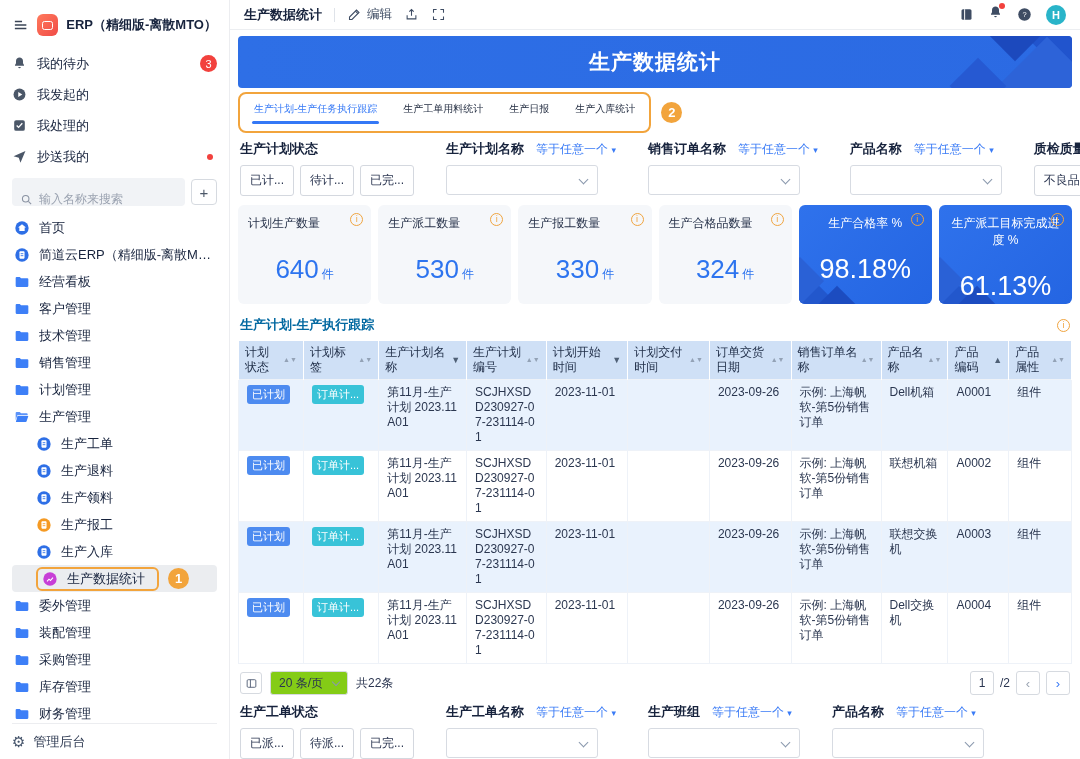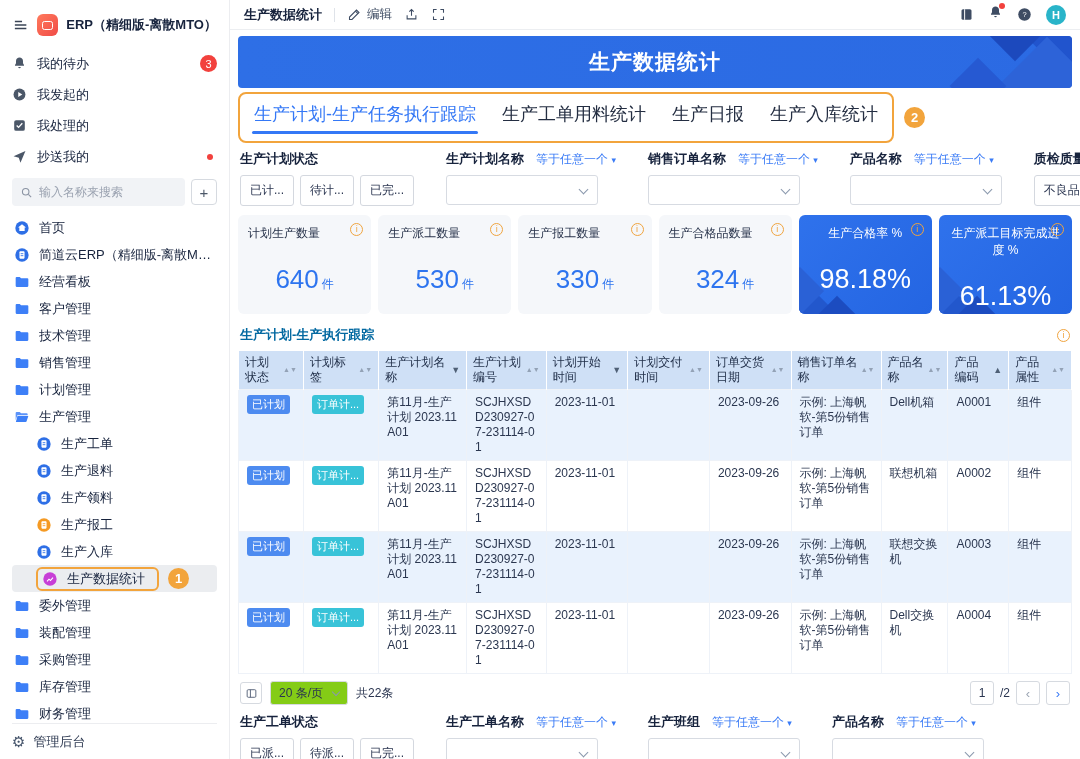--- a/index.html
+++ b/index.html
@@ -15,21 +15,21 @@
     display:flex; align-items:center; justify-content:center; }
   .logo span { width:11px; height:9px; border:1.6px solid #fff; border-radius:2.5px; display:block; }
   .app-title { font-size:13px; font-weight:bold; color:#17233d; white-space:nowrap; }
   .q-item { display:flex; align-items:center; gap:10px; height:31px; font-size:13px; color:#17233d; cursor:pointer; }
   .q-item svg { width:15px; height:15px; color:#4b5768; flex:none; }
   .q-spacer { flex:1; }
   .badge-red { background:#f2413d; color:#fff; font-size:11px; min-width:17px; height:17px; border-radius:9px;
     display:flex; align-items:center; justify-content:center; padding:0 4px; }
   .dot-red { width:6px; height:6px; border-radius:50%; background:#f2413d; margin-right:4px; }
   .sb-search { display:flex; align-items:center; gap:6px; margin:6px 0 8px; }
-  .search-box { flex:1; display:flex; align-items:center; gap:6px; background:#f1f3f6; border-radius:4px;
+  .search-box { flex:1; display:flex; align-items:flex-end; gap:6px; background:#f1f3f6; border-radius:4px;
     height:28px; padding:0 8px; }
   .search-box svg { width:13px; height:13px; color:#8a93a3; flex:none; }
   .search-box input { border:none; outline:none; background:transparent; font-size:12px; width:100%;
     color:#333; font-family:inherit; }
   .search-box input::placeholder { color:#9aa2b0; }
   .plus-btn { width:26px; height:26px; border:1px solid #d6dae0; border-radius:4px; background:#fff;
     display:flex; align-items:center; justify-content:center; font-size:15px; color:#4b5768; cursor:pointer; }
   .sb-nav { flex:1; overflow:hidden; }
   .nav-item { display:flex; align-items:center; gap:9px; height:27px; font-size:13px; color:#17233d;
     cursor:pointer; border-radius:4px; padding:0 2px; }
@@ -65,21 +65,21 @@
     background:linear-gradient(90deg,#2e6fe6,#2b6ae3); display:flex; align-items:center; justify-content:center; }
   .banner h1 { color:#fff; font-size:21px; font-weight:bold; letter-spacing:1px; }
   .bd { position:absolute; transform:rotate(45deg); }
   .bd1 { width:66px; height:66px; right:-28px; top:-38px; background:#2154cd; }
   .bd2 { width:54px; height:54px; right:30px; top:-40px; background:#1c49bd; }
   .bd3 { width:74px; height:74px; right:-12px; top:16px; background:#2d63d8; }
   .bd4 { width:40px; height:40px; right:74px; top:30px; background:#2659d2; }
 
   .tabs-row { display:flex; align-items:center; gap:10px; margin:4px 0 2px; }
   .tabs-box { display:inline-flex; gap:26px; border:2px solid #f2a43c; border-radius:8px; padding:8px 14px 9px; }
-  .tab { position:relative; font-size:18px; color:#242e42; cursor:pointer; padding-bottom:6px;text-align:right; }
+  .tab { position:relative; font-size:10px; color:#242e42; cursor:pointer; padding-bottom:6px;text-align:right; }
   .tab.active { color:#3478f6; }
   .tab.active::after { content:""; position:absolute; left:-2px; right:-2px; bottom:-2px; height:3px;
     background:#3478f6; border-radius:2px; }
 
   .filter-row { display:flex; gap:32px; margin:7px 2px 0; }
   .fgroup { }
   .fg-head { display:flex; align-items:center; gap:12px; height:18px; margin-bottom:7px; }
   .fg-label { font-size:13px; font-weight:bold; color:#17233d; white-space:nowrap; }
   .fg-op { font-size:12px; color:#3a7bf6; cursor:pointer; white-space:nowrap; }
   .fg-op .tri { font-size:9px; }

